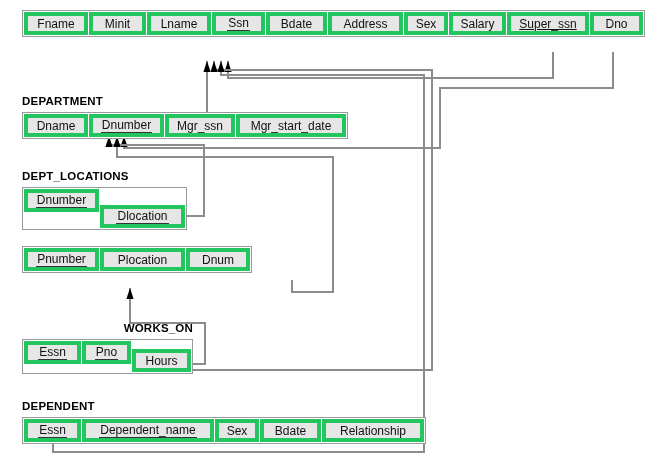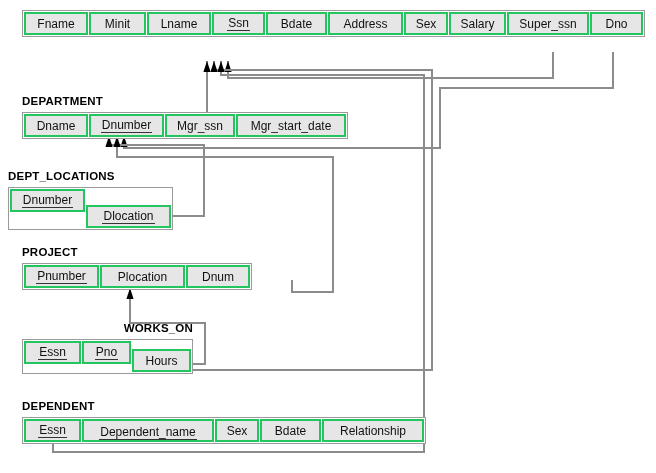--- a/index.html
+++ b/index.html
@@ -43,21 +43,21 @@
   .attr-row {
     display: flex;
     background: #ffffff;
     border: 1px solid #9a9a9a;
     box-sizing: border-box;
     padding: 1px;
     width: max-content;
   }
   .attr-cell {
     background: #e6e6e6;
-    border: 2px solid #22c55e;
+    border: 4px solid #22c55e;
     box-sizing: border-box;
     height: 23px;
     display: flex;
     align-items: center;
     justify-content: center;
     font-family: "Liberation Sans", sans-serif;
     font-size: 12px;
     color: #111111;
     white-space: nowrap;
     margin-right: 1px;
@@ -133,21 +133,21 @@
           </div>
           <div class="attr-cell" style="width: 75px;">
             <span class="label">Address</span>
           </div>
           <div class="attr-cell" style="width: 44px;">
             <span class="label">Sex</span>
           </div>
           <div class="attr-cell" style="width: 57px;">
             <span class="label">Salary</span>
           </div>
-          <div class="attr-cell" style="width: 82px;">
+          <div class="attr-cell" style="width: 82px; text-decoration: underline;">
             <span class="label">Super_ssn</span>
           </div>
           <div class="attr-cell" style="width: 53px;">
             <span class="label">Dno</span>
           </div>
         </div>
       </div>
       <div class="relation" style="left: 22px; top: 95px;">
         <div class="relation-name">DEPARTMENT</div>
         <div class="attr-row">
@@ -158,33 +158,32 @@
             <span class="label">Dnumber</span>
           </div>
           <div class="attr-cell" style="width: 70px;">
             <span class="label">Mgr_ssn</span>
           </div>
           <div class="attr-cell" style="width: 110px;">
             <span class="label">Mgr_start_date</span>
           </div>
         </div>
       </div>
-      <div class="relation" style="left: 8px; top: 170px;">
+      <div class="relation" style="left: 22px; top: 170px;">
         <div class="relation-name">DEPT_LOCATIONS</div>
         <div class="attr-row">
           <div class="attr-cell pk" style="width: 75px;">
             <span class="label">Dnumber</span>
           </div>
           <div class="attr-cell pk" style="width: 85px; margin-top: 16px;">
             <span class="label">Dlocation</span>
           </div>
         </div>
       </div>
       <div class="relation" style="left: 22px; top: 246px;">
-        <div class="relation-name">PROJECT</div>
         <div class="attr-row">
           <div class="attr-cell pk" style="width: 75px;">
             <span class="label">Pnumber</span>
           </div>
           <div class="attr-cell" style="width: 85px;">
             <span class="label">Plocation</span>
           </div>
           <div class="attr-cell" style="width: 64px;">
             <span class="label">Dnum</span>
           </div>

